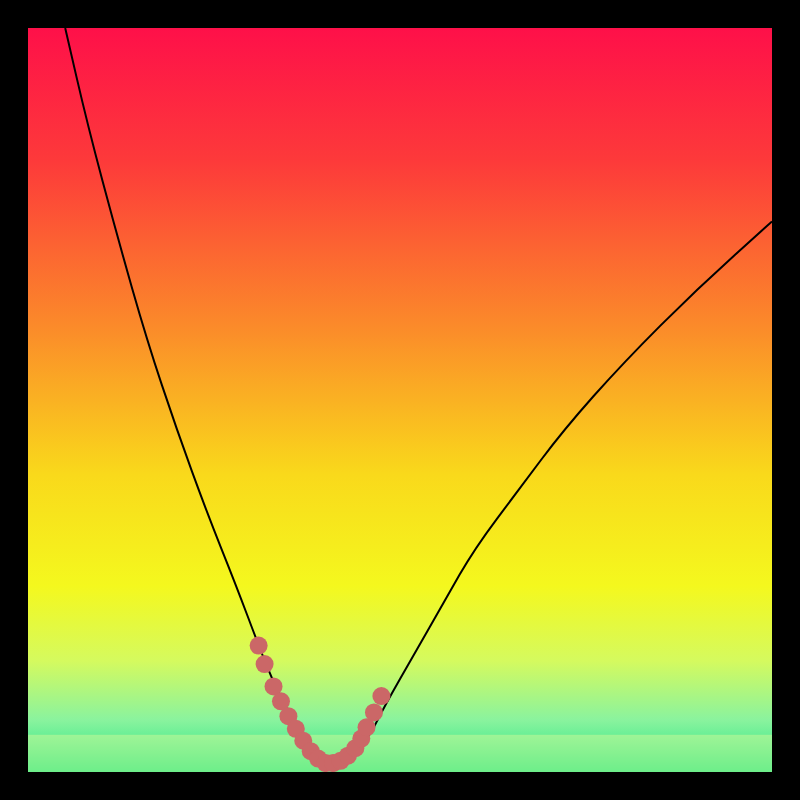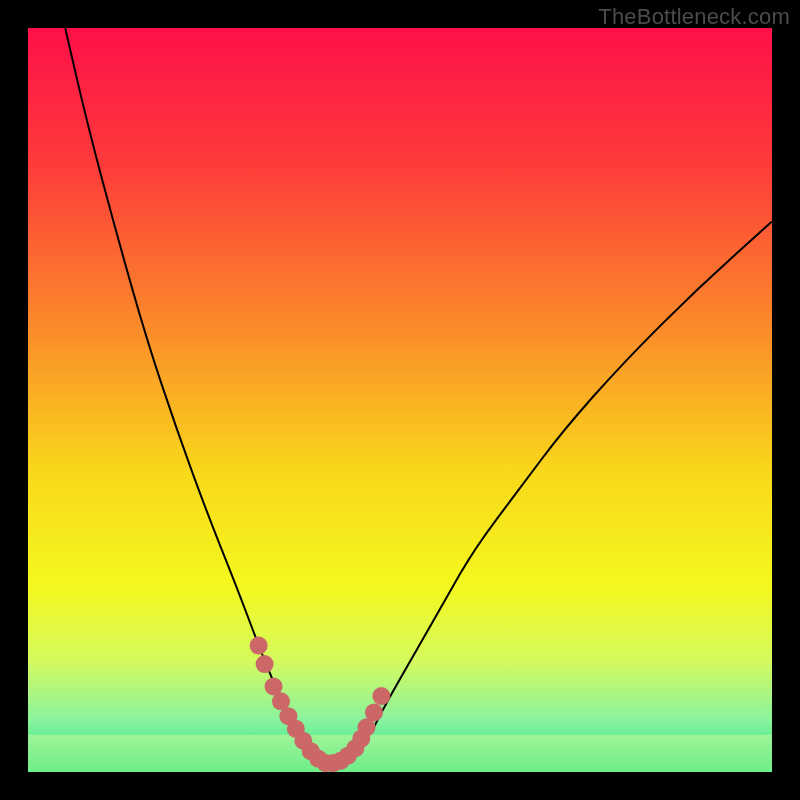--- a/index.html
+++ b/index.html
@@ -34,21 +34,20 @@
   }
   svg {
     display: block;
   }
 </style>
 </head>
 <body>
 
 <div class="frame">
 
-  <div class="attribution">TheBottleneck.com</div>
 
   <div class="plot">
     <svg id="chart-svg" viewBox="0 0 744 744" width="744" height="744">
       <defs>
         <linearGradient id="bg-grad" x1="0" y1="0" x2="0" y2="1">
             <stop offset="0%" stop-color="#fe1049"></stop>
             <stop offset="18%" stop-color="#fd3a3a"></stop>
             <stop offset="40%" stop-color="#fb8a2a"></stop>
             <stop offset="60%" stop-color="#f9d91b"></stop>
             <stop offset="75%" stop-color="#f4f81e"></stop>

